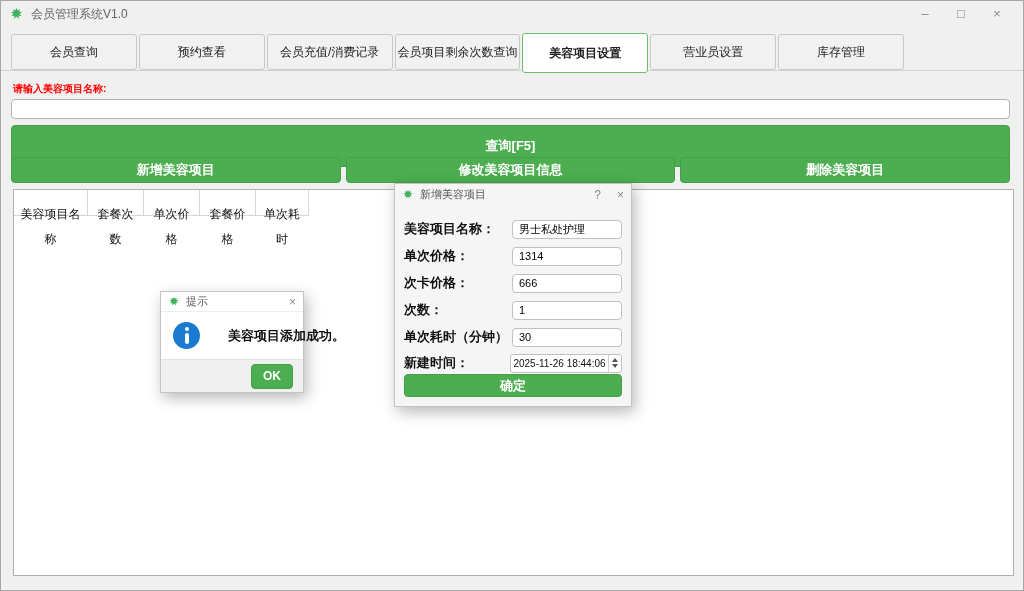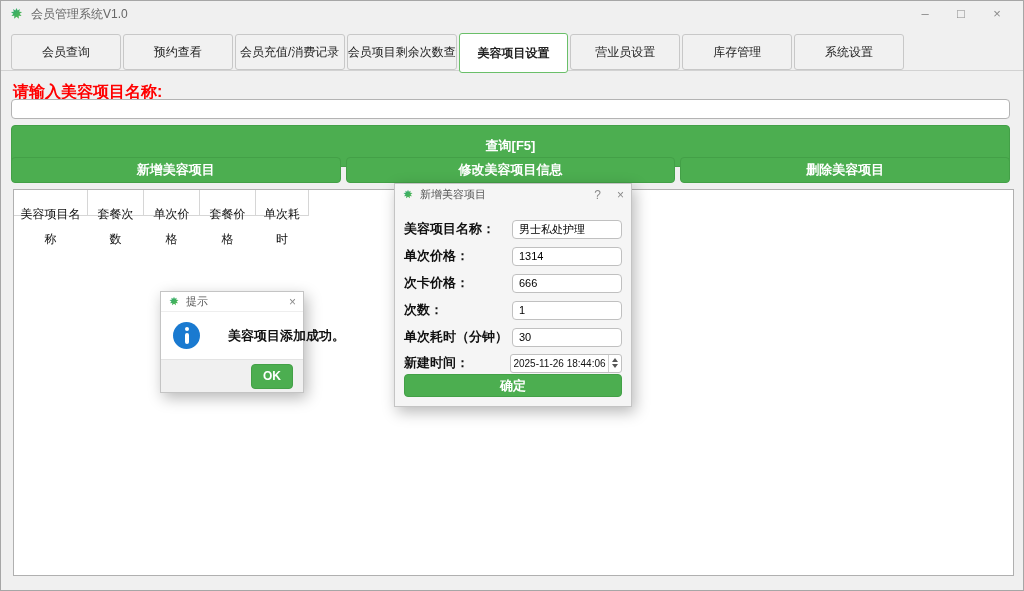--- a/index.html
+++ b/index.html
@@ -39,21 +39,21 @@
     font-size:12px; color:#222; white-space:nowrap; overflow:hidden;
     cursor:pointer; position:relative;
   }
   .tab.active {
     background:#ffffff; border:1px solid #6abf69; height:40px; line-height:38px;
     top:1px; z-index:2; font-weight:bold;
   }
   
   .prompt {
     position:absolute; left:12px; top:81px;
-    color:#ff0000; font-weight:bold; font-size:16px;
+    color:#ff0000; font-weight:bold; font-size:10px;
   }
   .search-input {
     position:absolute; left:10px; top:98px; width:999px; height:20px;
     border:1px solid #b3b3b3; border-radius:4px; background:#fff;
     font-size:12px; padding:0 6px; outline:none;
   }
   .btn-green {
     background:#4cae50; color:#fff; font-weight:bold; font-size:13px;
     border:1px solid #43a047; border-radius:4px; cursor:pointer;
     font-family:"Liberation Sans","DejaVu Sans",sans-serif;
@@ -172,21 +172,20 @@
 
   <div class="tabbar-line"></div>
   <div class="tabbar">
     <div class="tab">会员查询</div>
     <div class="tab">预约查看</div>
     <div class="tab">会员充值/消费记录</div>
     <div class="tab">会员项目剩余次数查询</div>
     <div class="tab active">美容项目设置</div>
     <div class="tab">营业员设置</div>
     <div class="tab">库存管理</div>
-    <div class="tab">系统设置</div>
   </div>
 
   <div class="prompt">请输入美容项目名称:</div>
   <input class="search-input" type="text" value="" style="">
 
   <button class="btn-green query-btn">查询[F5]</button>
   <div class="btn-row">
     <button class="btn-green">新增美容项目</button>
     <button class="btn-green">修改美容项目信息</button>
     <button class="btn-green">删除美容项目</button>

